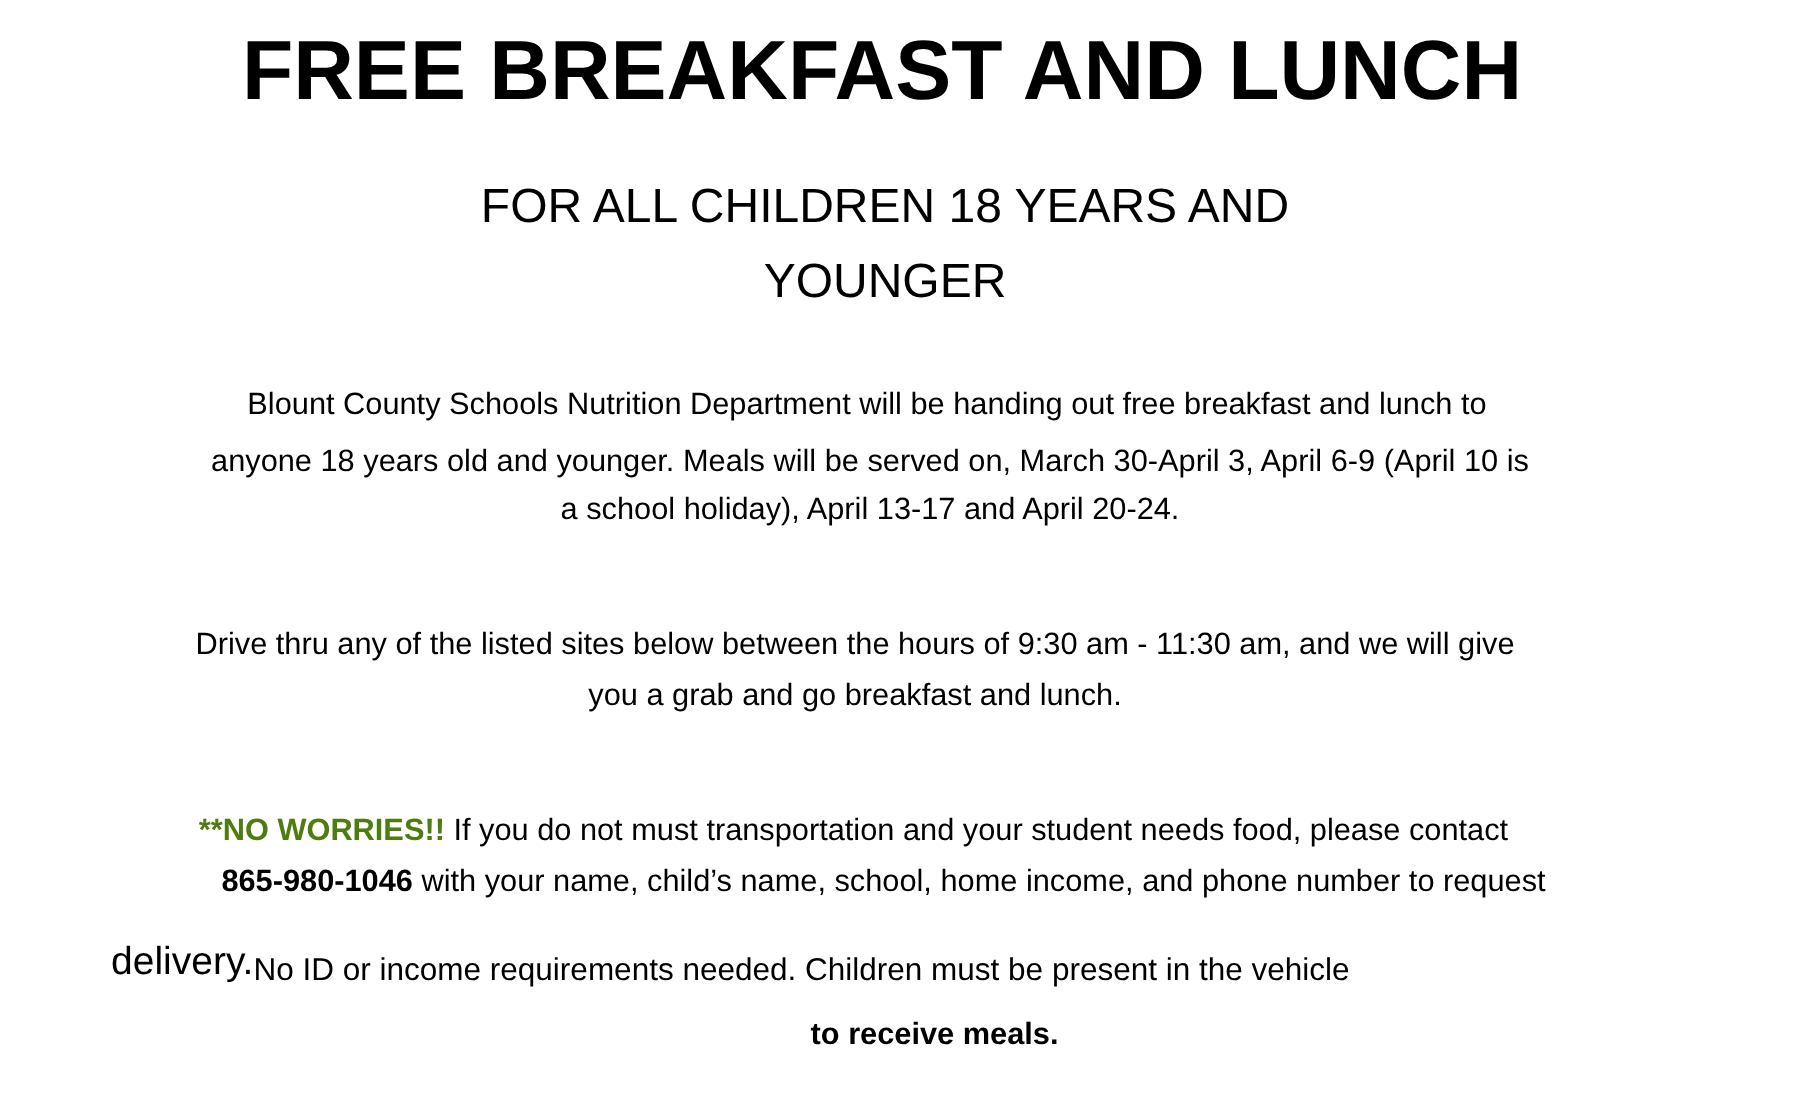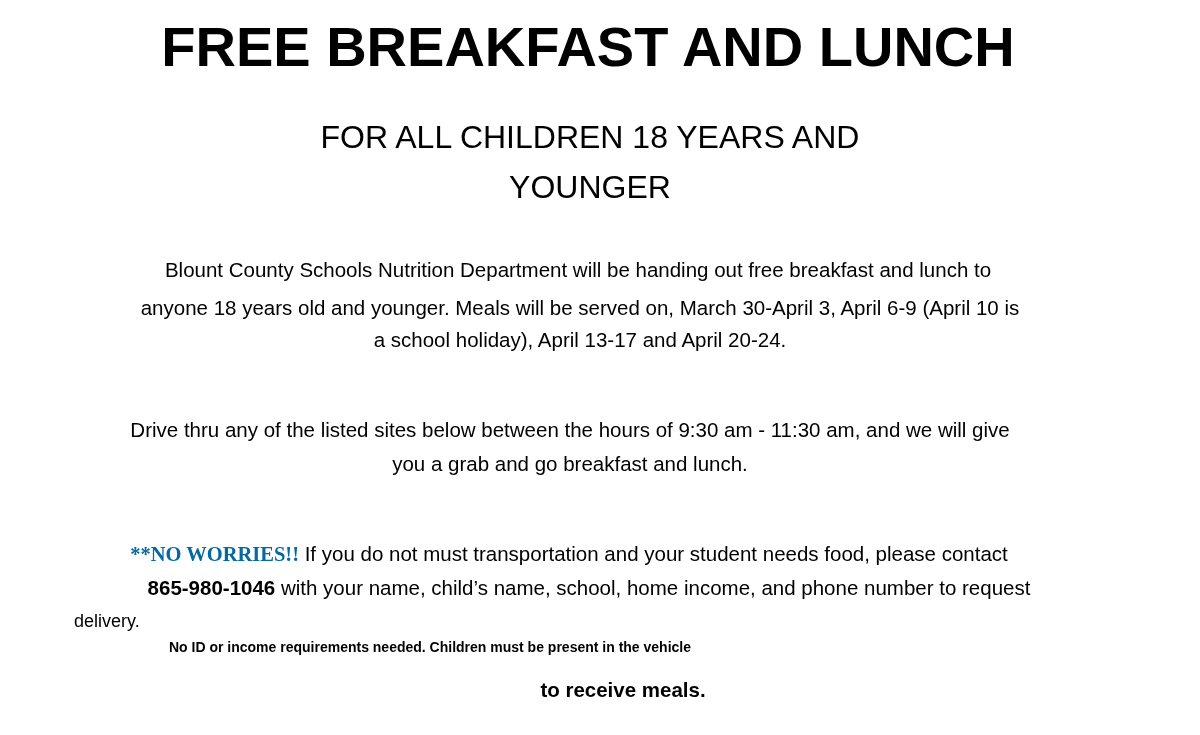--- a/index.html
+++ b/index.html
@@ -41,39 +41,38 @@
     }
     .p1a { top: 257px; left: -22px; }
     .p1b { top: 295px; left: -20px; }
     .p1c { top: 327px; left: -20px; }
     .p2a { top: 417px; left: -30px; }
     .p2b { top: 451px; left: -30px; }
     .p3a { top: 541px; left: -31px; }
     .p3b { top: 575px; left: -27px; }
     .p5 { top: 677px; left: -9px; }
     .red {
-      color: #0369a1;
+      color: #4d7c0f;
       font-weight: bold;
-      font-family: Liberation Serif, serif;
     }
     .bold { font-weight: bold; margin-left: 32px; }
     .delivery {
       position: absolute;
       left: 74px;
-      top: 608px;
-      font-size: 18px;
+      top: 627px;
+      font-size: 26px;
       line-height: 26px;
       white-space: nowrap;
     }
     .p4text {
       position: absolute;
       left: 169px;
       top: 634px;
-      font-size: 14px;
-      font-weight: bold;
+      font-size: 21px;
+      font-weight: normal;
       line-height: 26px;
       white-space: nowrap;
       text-align: center;
     }
   </style>
 </head>
 <body>
 
 <div class="line title">FREE BREAKFAST AND LUNCH</div>
 

